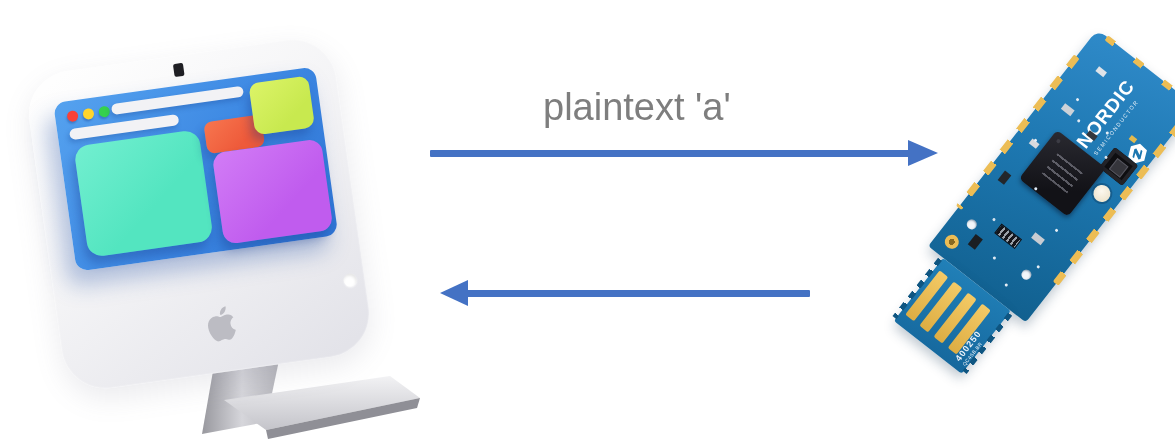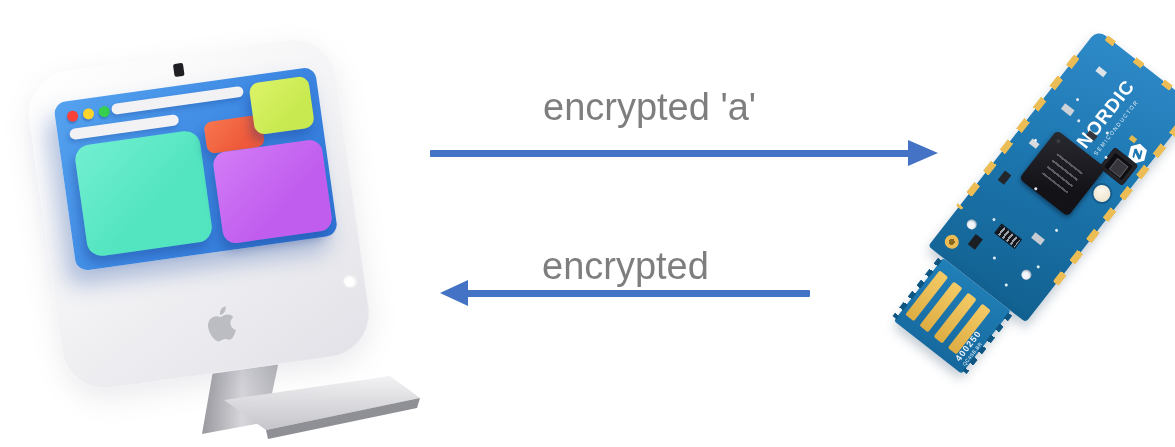--- a/index.html
+++ b/index.html
@@ -152,28 +152,27 @@
         <div class="panel purple"></div>
       </div>
       <svg class="apple-logo" viewBox="0 0 24 28">
         <path d="M18.3 14.9c0-3 2.5-4.4 2.6-4.5-1.4-2.1-3.6-2.3-4.3-2.4-1.9-.2-3.6 1.1-4.5 1.1-.9 0-2.4-1.1-3.9-1-2 0-3.9 1.2-4.9 3-2.1 3.6-.5 9 1.5 11.9 1 1.4 2.2 3 3.7 2.9 1.5-.1 2-1 3.8-1s2.3 1 3.9.9c1.6 0 2.6-1.5 3.6-2.9 1.1-1.7 1.6-3.3 1.6-3.4-.1 0-3.1-1.2-3.1-4.6z"></path>
         <path d="M15.3 5.9c.8-1 1.4-2.4 1.2-3.8-1.2.1-2.6.8-3.4 1.8-.8.9-1.4 2.3-1.2 3.6 1.3.1 2.6-.6 3.4-1.6z"></path>
       </svg>
       <div class="power-dot"></div>
     </div>
   </div>
 
-  <div class="label" id="label-plaintext">encrypted 'a'</div>
+  <div class="label" id="label-plaintext">plaintext 'a'</div>
   <div class="arrow" id="arrow-right">
     <div class="shaft"></div>
     <div class="head"></div>
   </div>
 
   <div class="label" id="label-encrypted">
-    <div>encrypted</div>
   </div>
   <div class="arrow" id="arrow-left">
     <div class="shaft"></div>
     <div class="head"></div>
   </div>
 
   <div class="dongle">
     <div class="board">
       <span class="teeth l"></span>
       <span class="teeth rr"></span>

